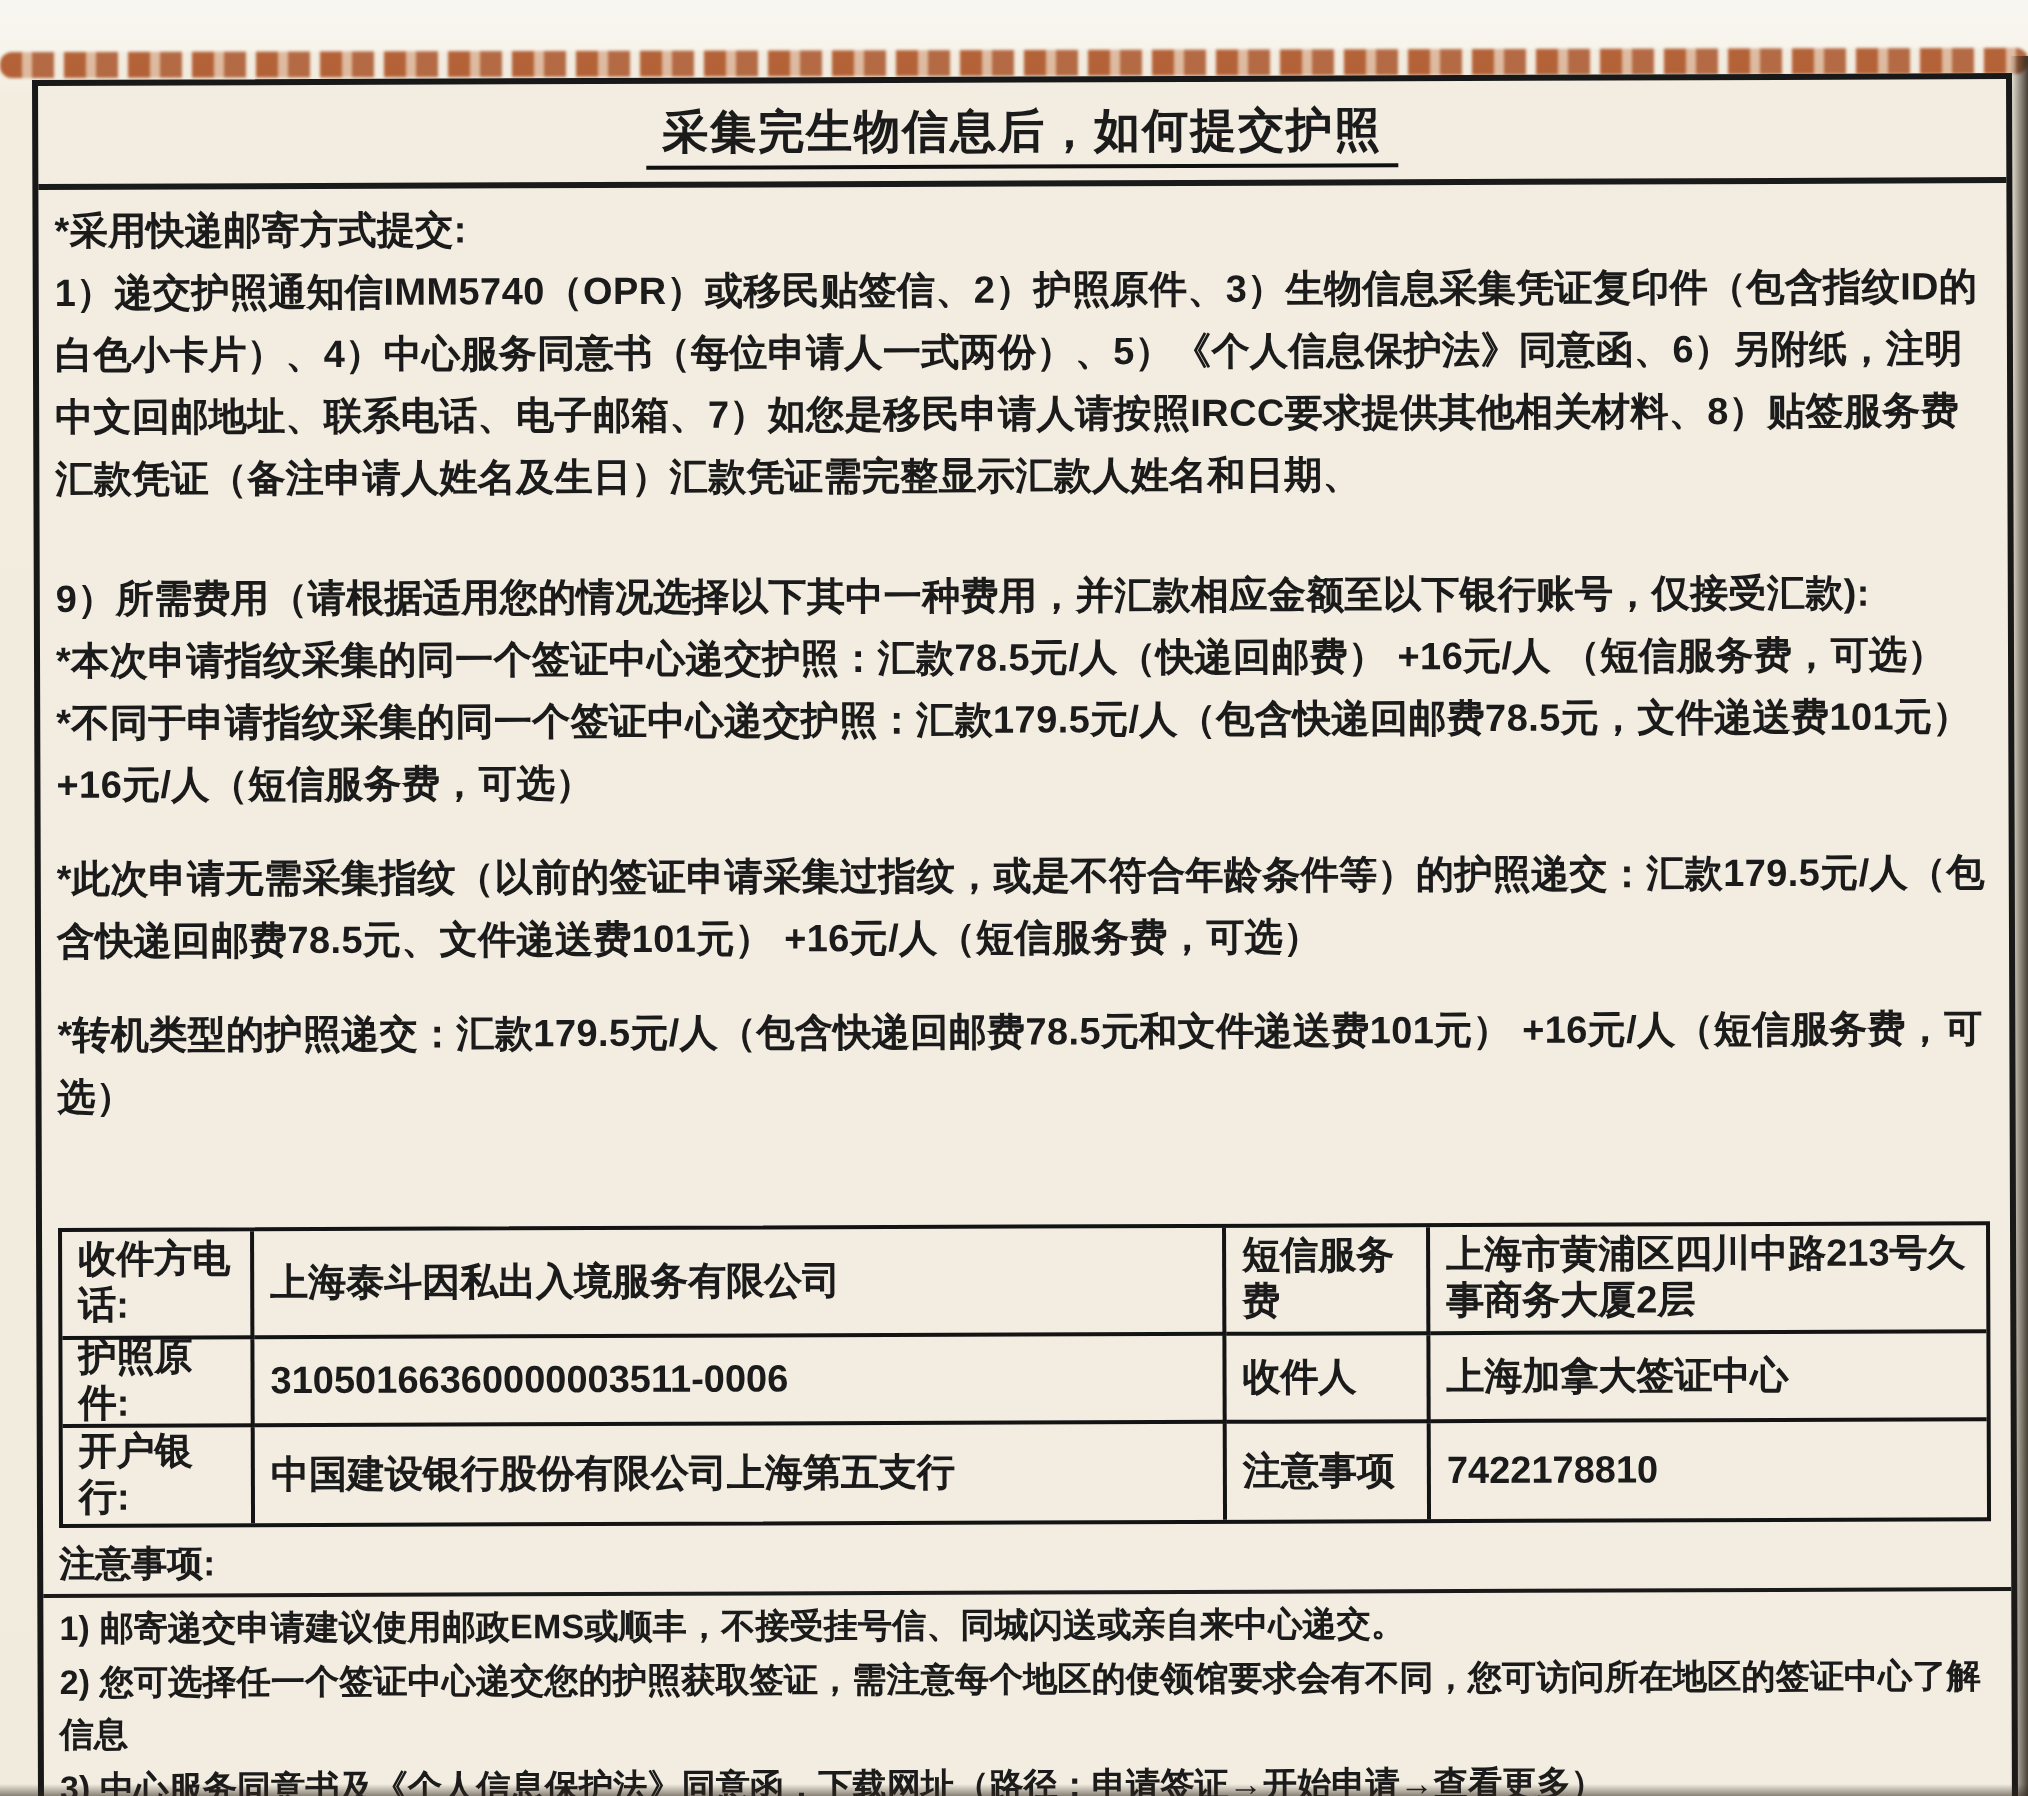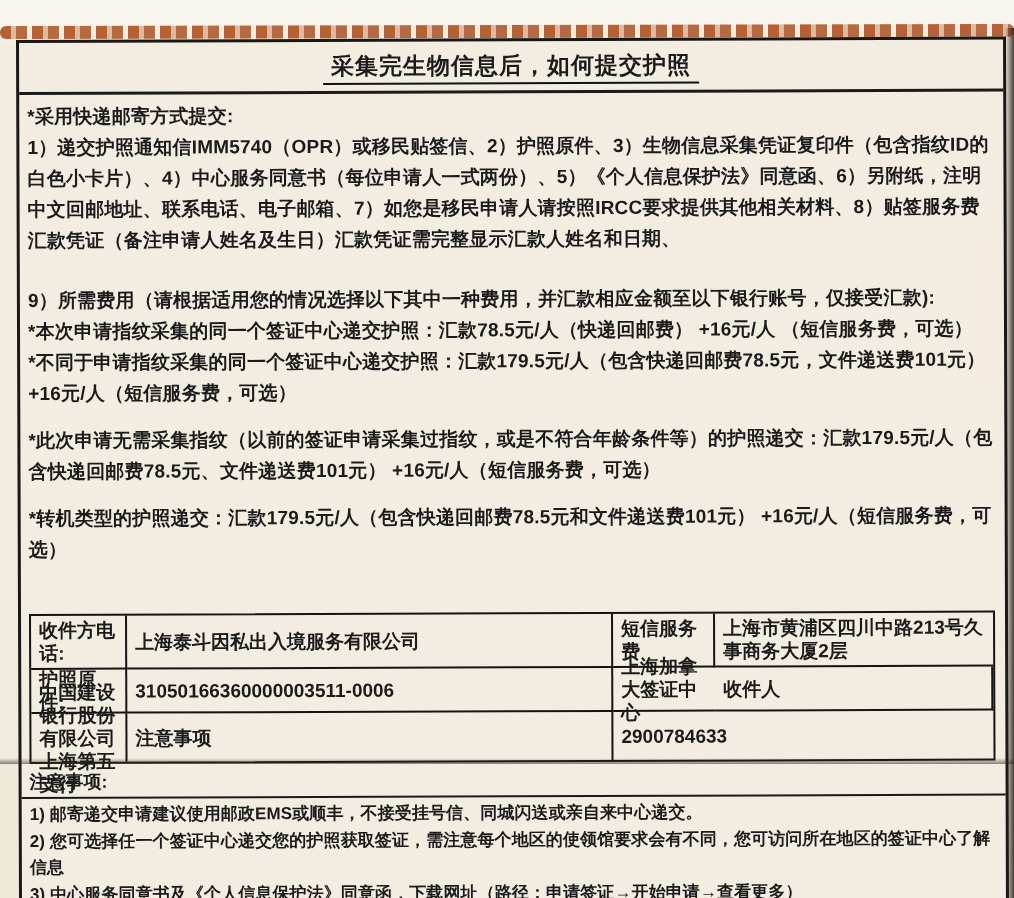--- a/index.html
+++ b/index.html
@@ -2,21 +2,21 @@
 <html><head>
 <meta charset="utf-8">
 <style>
   html,body{margin:0;padding:0;}
   body{
     width:1014px;height:898px;overflow:hidden;
     background:#efe9da;
     font-family:"Liberation Sans","DejaVu Sans",sans-serif;
     color:#1b1b1b;
   }
-  .photo{position:relative;width:1014px;height:764px;
+  .photo{position:relative;width:1014px;height:898px;
     background:linear-gradient(180deg,#f8f6f0 0px,#f7f4ec 26px,#f2edde 48px,#f0ebdd 100%);}
   
   .torn-edge{position:absolute;left:0;top:25px;width:1014px;height:13px;
     background:
       repeating-linear-gradient(90deg,
         rgba(176,90,45,.95) 0px 11px,
         rgba(193,117,70,.45) 11px 16px,
         rgba(168,82,38,.85) 16px 27px,
         rgba(240,233,220,.75) 27px 32px);
     filter:blur(.7px);
@@ -90,26 +90,27 @@
 
       <div class="bank-table">
 
         <div class="cell">收件方电话:</div>
         <div class="cell">上海泰斗因私出入境服务有限公司</div>
         <div class="cell">短信服务费</div>
         <div class="cell last-col">上海市黄浦区四川中路213号久事商务大厦2层</div>
 
         <div class="cell">护照原件:</div>
         <div class="cell">31050166360000003511-0006</div>
+        <div class="cell">收件人</div>
         <div class="cell last-col">上海加拿大签证中心</div>
-        <div class="cell">收件人</div>
 
+        <div class="cell last-row">开户银行:</div>
         <div class="cell last-row">中国建设银行股份有限公司上海第五支行</div>
         <div class="cell last-row">注意事项</div>
-        <div class="cell last-col last-row">2900784633</div>
+        <div class="cell last-col last-row">7422178810</div>
       </div>
 
       <div class="notes-heading">注意事项:</div>
 
       <p class="note">1) 邮寄递交申请建议使用邮政EMS或顺丰，不接受挂号信、同城闪送或亲自来中心递交。</p>
       <p class="note">2) 您可选择任一个签证中心递交您的护照获取签证，需注意每个地区的使领馆要求会有不同，您可访问所在地区的签证中心了解信息</p>
       <p class="note">3) 中心服务同意书及《个人信息保护法》同意函，下载网址（路径：申请签证→开始申请→查看更多）</p>
 
     </div>
   </div>

